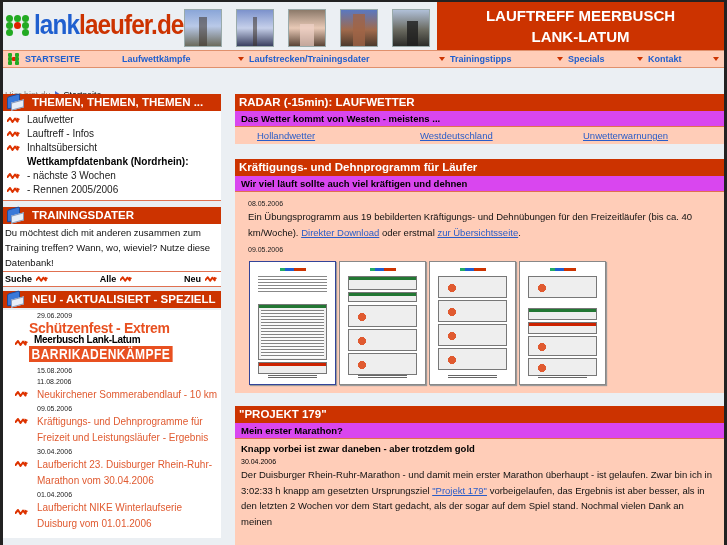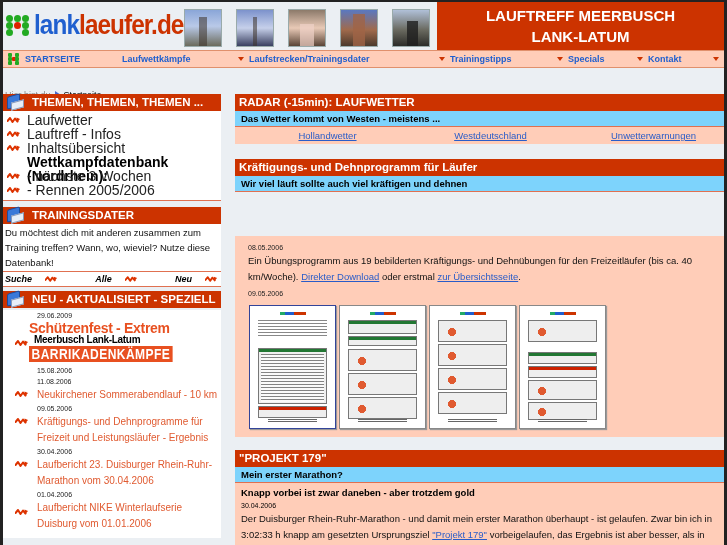--- a/index.html
+++ b/index.html
@@ -37,45 +37,45 @@
   .breadcrumb .bc-arrow { display: inline-block; width: 0; height: 0; border-top: 4px solid transparent; border-bottom: 4px solid transparent; border-left: 6px solid #4466cc; margin: 0 3px 0 4px; vertical-align: -1px; }
   .breadcrumb .bc-current { color: #000; }
 
   
   .left { position: absolute; left: 3px; top: 94px; width: 218px; }
   .box-title { background: #cc3300; color: #fff; font-weight: bold; font-size: 11.5px; height: 17px; line-height: 17px; padding-left: 29px; position: relative; white-space: nowrap; }
   .book-icon { position: absolute; left: 4px; top: 1px; width: 17px; height: 15px; }
   .book-icon .cover { position: absolute; left: 0; top: 0; width: 13px; height: 13px; background: #3a78d8; border-radius: 2px; transform: skewY(-15deg); border: 1px solid #1c4c9c; }
   .book-icon .pages { position: absolute; left: 4px; top: 6px; width: 13px; height: 8px; background: #e8eef8; border: 1px solid #8898b8; transform: skewY(-15deg); }
   .box-body { background: #fff; border-bottom: 1px solid #e07050; }
-  .menu-item { font-size: 14px; color: #222; height: 14px; line-height: 14px; padding-left: 24px; position: relative; cursor: pointer; }
+  .menu-item { font-size: 10px; color: #222; height: 14px; line-height: 14px; padding-left: 24px; position: relative; cursor: pointer; }
   .menu-item.head { font-weight: bold; color: #000; cursor: default; }
   .squiggle { position: absolute; left: 4px; top: 3px; width: 14px; height: 8px; }
   .text-block { font-size: 9.5px; line-height: 15px; color: #111; padding: 1px 2px 1px 2px; }
   .dater-links { display: flex; justify-content: space-between; font-size: 9px; font-weight: bold; padding: 2px 3px 2px 2px; border-top: 1px solid #e07050; background: #fff; }
-  .dater-links span { cursor: pointer; display: inline-flex; align-items: center; gap: 13px; font-style: italic; }
+  .dater-links span { cursor: pointer; display: inline-flex; align-items: center; gap: 4px; }
   .dater-links svg { width: 13px; height: 8px; }
   .news-body { background: #fff; padding-bottom: 6px; }
   .news-date { font-size: 7px; color: #222; padding-left: 34px; height: 11px; line-height: 11px; }
   .news-item { position: relative; padding-left: 34px; font-size: 10px; line-height: 16px; color: #e05a30; cursor: pointer; }
   .news-item .squiggle { left: 12px; }
   .banner { position: relative; padding-left: 26px; height: 44px; cursor: pointer; }
   .banner .b1 { font-size: 14px; font-weight: bold; color: #e85020; line-height: 14px; letter-spacing: -0.3px; }
   .banner .b2 { font-size: 10px; font-weight: bold; color: #000; line-height: 10px; margin-left: 5px; letter-spacing: -0.3px; }
   .banner .b3 { display: inline-block; background: #e85020; color: #fff; font-size: 14px; font-weight: bold; line-height: 16px; padding: 0 3px; letter-spacing: 0.5px; transform: scaleX(0.86); transform-origin: left; white-space: nowrap; }
   .banner .squiggle { left: 12px; top: 18px; }
 
   
   .right { position: absolute; left: 235px; top: 94px; width: 489px; }
   .r-title { background: #cc3300; color: #fff; font-weight: bold; font-size: 11.5px; height: 17px; line-height: 17px; padding-left: 4px; white-space: nowrap; }
-  .r-sub { background: #7dd3fc; font-weight: bold; font-size: 9.5px; height: 16px; line-height: 16px; padding-left: 6px; border-bottom: 1px solid #e07050; }
+  .r-sub { background: #d946ef; font-weight: bold; font-size: 9.5px; height: 16px; line-height: 16px; padding-left: 6px; border-bottom: 1px solid #e07050; }
   .r-body { background: #ffcdb8; }
   .weather-links { display: flex; height: 17px; line-height: 17px; font-size: 9.5px; }
-  .weather-links a { flex: 1; text-align: center; color: #2a5cc8; text-decoration: underline; cursor: pointer; margin-left: 22px; }
-  .kp-body { padding: 6px 14px 6px 13px; margin-top: 44px; }
+  .weather-links a { flex: 1; color: #2a5cc8; text-decoration: underline; cursor: pointer; margin-left: 22px; }
+  .kp-body { padding: 6px 14px 6px 13px; }
   .kp-date { font-size: 7px; color: #222; height: 11px; line-height: 11px; }
   .kp-text { font-size: 9.5px; line-height: 16px; color: #111; margin-bottom: 3px; }
   a.lnk { color: #2a5cc8; text-decoration: underline; cursor: pointer; }
   .docs { display: flex; gap: 3px; padding: 0 0 8px 14px; }
   .doc { width: 87px; height: 124px; background: #fff; border: 1px solid #888; box-shadow: 1px 1px 1px #999; position: relative; cursor: pointer; overflow: hidden; }
   .doc.first { border: 1px solid #334499; }
   .doc .dlogo { position: absolute; top: 6px; left: 30px; width: 26px; height: 3px; background: linear-gradient(90deg, #2a6 0 20%, #1f5fcf 20% 55%, #c30 55% 100%); }
   .doc .row { position: absolute; left: 8px; right: 8px; background: #eee; border: 1px solid #777; }
   .doc .bar-g { position: absolute; left: 0; right: 0; top: 0; height: 3px; background: #227733; }
   .doc .bar-r { position: absolute; left: 0; right: 0; top: 0; height: 3px; background: #cc2200; }

